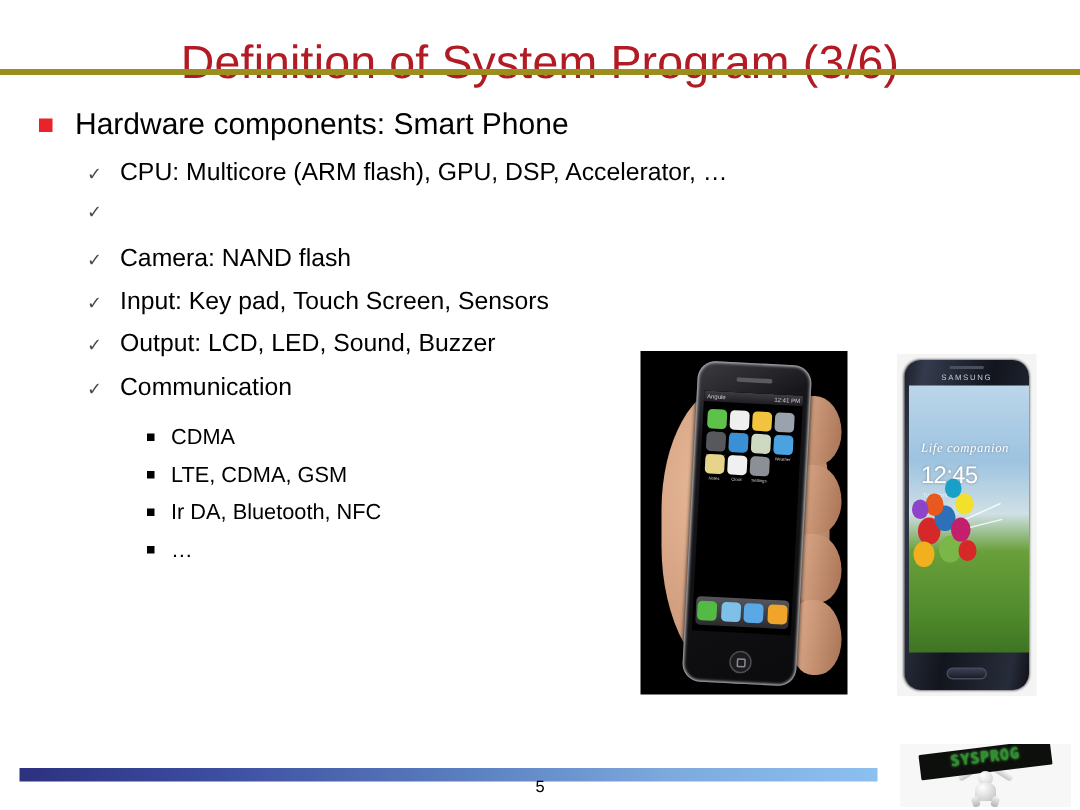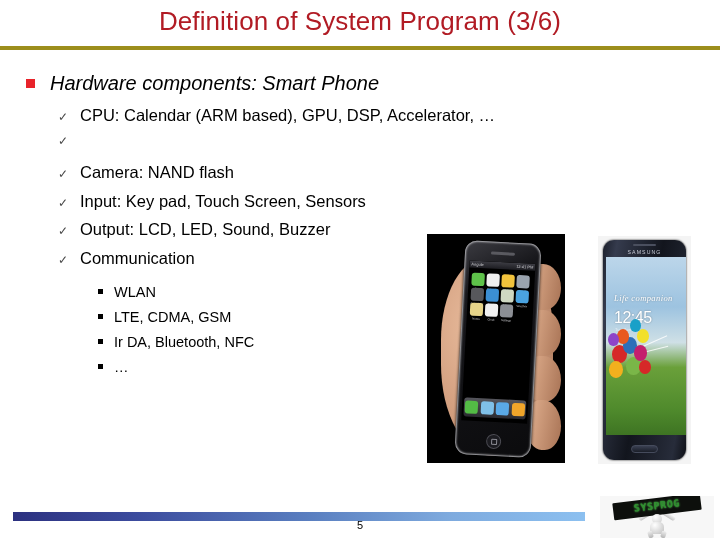--- a/index.html
+++ b/index.html
@@ -13,24 +13,24 @@
     position: relative;
     overflow: hidden;
     font-family: "Liberation Sans", sans-serif;
     color: #000000;
   }
 
   
   #slide-title {
     position: absolute;
     left: 0;
-    top: 6px;
+    top: 24px;
     width: 720px;
     text-align: center;
-    font-size: 26px;
+    font-size: 31px;
     font-weight: normal;
     color: #b11b24;
     letter-spacing: 0.1px;
     white-space: nowrap;
   }
   #title-rule {
     position: absolute;
     left: 0;
     top: 46px;
     width: 720px;
@@ -50,21 +50,20 @@
     width: 9px;
     height: 9px;
     background: #e8232a;
     margin-right: 15px;
     flex: none;
   }
   #heading-text {
     font-size: 20px;
     color: #000000;
     white-space: nowrap;
-    font-style: italic;
   }
 
   
   #check-list {
     position: absolute;
     left: 58px;
     top: 106px;
     width: 560px;
   }
   .check-row {
@@ -507,21 +506,21 @@
 <div id="title-rule"></div>
 
 <div id="heading-row">
   <span class="bullet-square-red"></span>
   <span id="heading-text">Hardware components: Smart Phone</span>
 </div>
 
 <div id="check-list">
   <div class="check-row">
     <span class="check-mark">✓</span>
-    <span class="check-text">CPU: Calendar (ARM based), GPU, DSP, Accelerator, …</span>
+    <span class="check-text">CPU: Multicore (ARM flash), GPU, DSP, Accelerator, …</span>
   </div>
   <div class="check-row">
     <span class="check-mark">✓</span>
   </div>
   <div class="check-row">
     <span class="check-mark">✓</span>
     <span class="check-text">Camera: NAND flash</span>
   </div>
   <div class="check-row">
     <span class="check-mark">✓</span>
@@ -533,21 +532,21 @@
   </div>
   <div class="check-row">
     <span class="check-mark">✓</span>
     <span class="check-text">Communication</span>
   </div>
 </div>
 
 <div id="sub-list">
   <div class="sub-row">
     <span class="sub-mark"></span>
-    <span class="sub-text">WLAN</span>
+    <span class="sub-text">CDMA</span>
   </div>
   <div class="sub-row">
     <span class="sub-mark"></span>
     <span class="sub-text">LTE, CDMA, GSM</span>
   </div>
   <div class="sub-row">
     <span class="sub-mark"></span>
     <span class="sub-text">Ir DA, Bluetooth, NFC</span>
   </div>
   <div class="sub-row">

